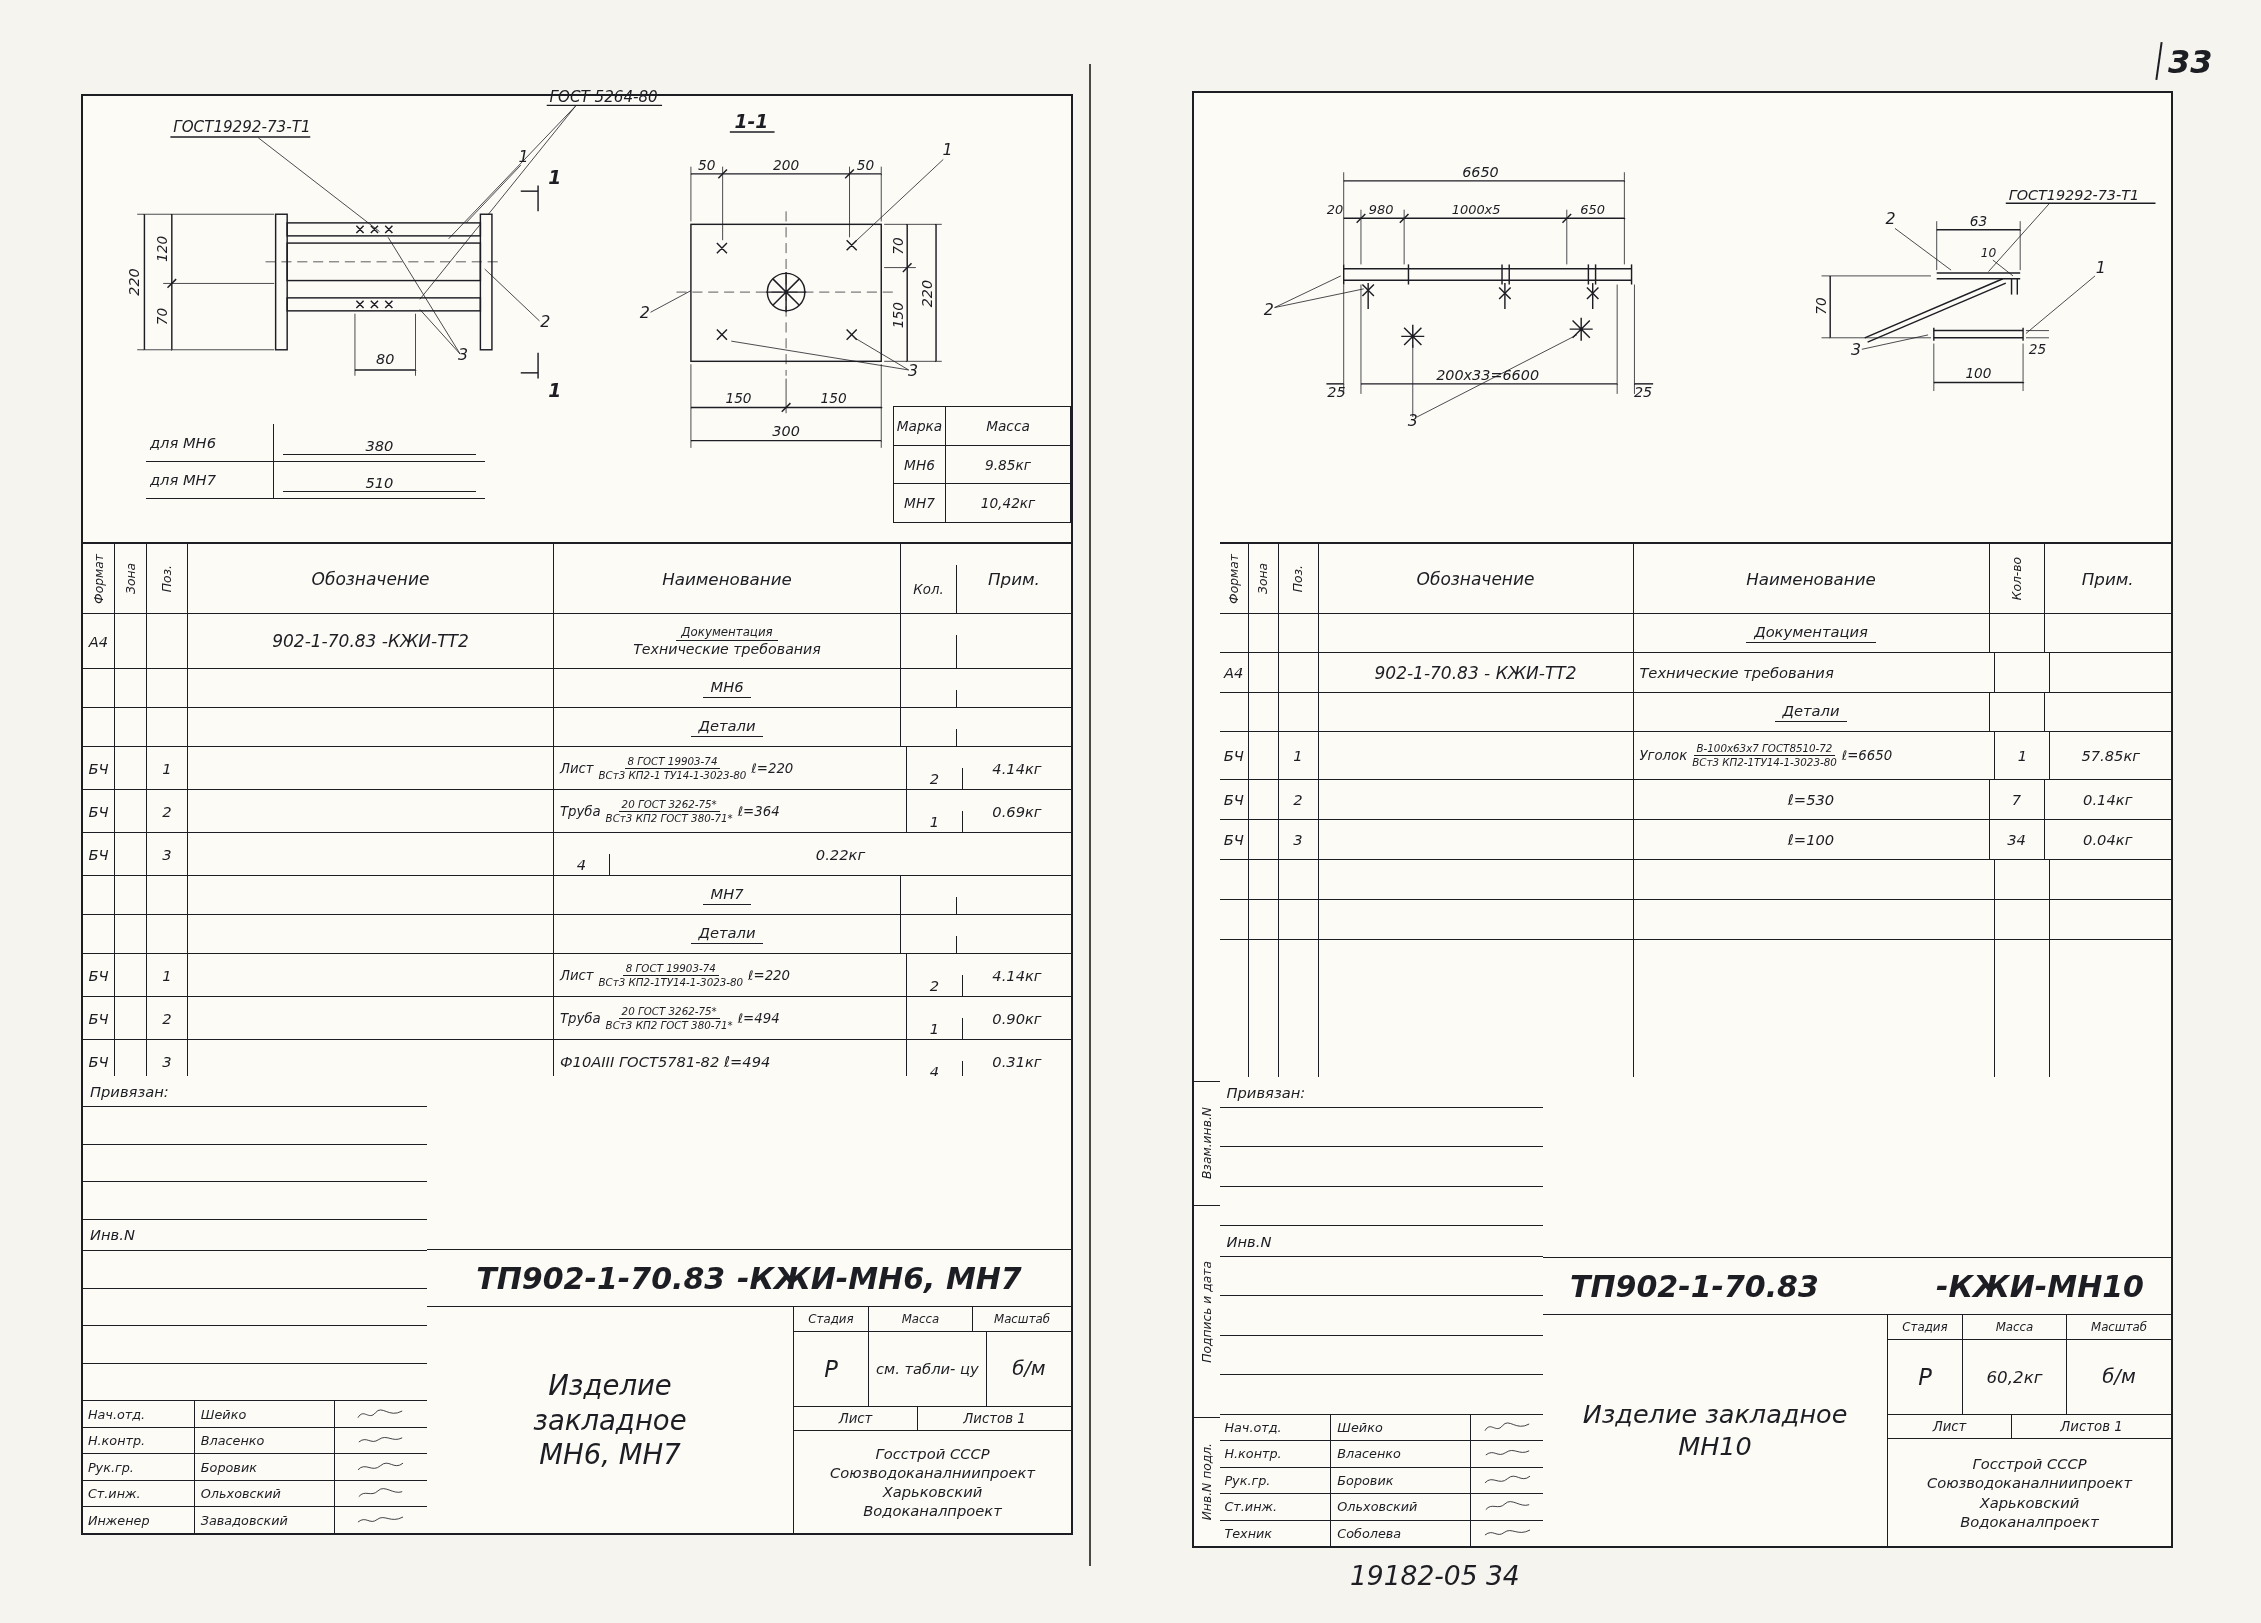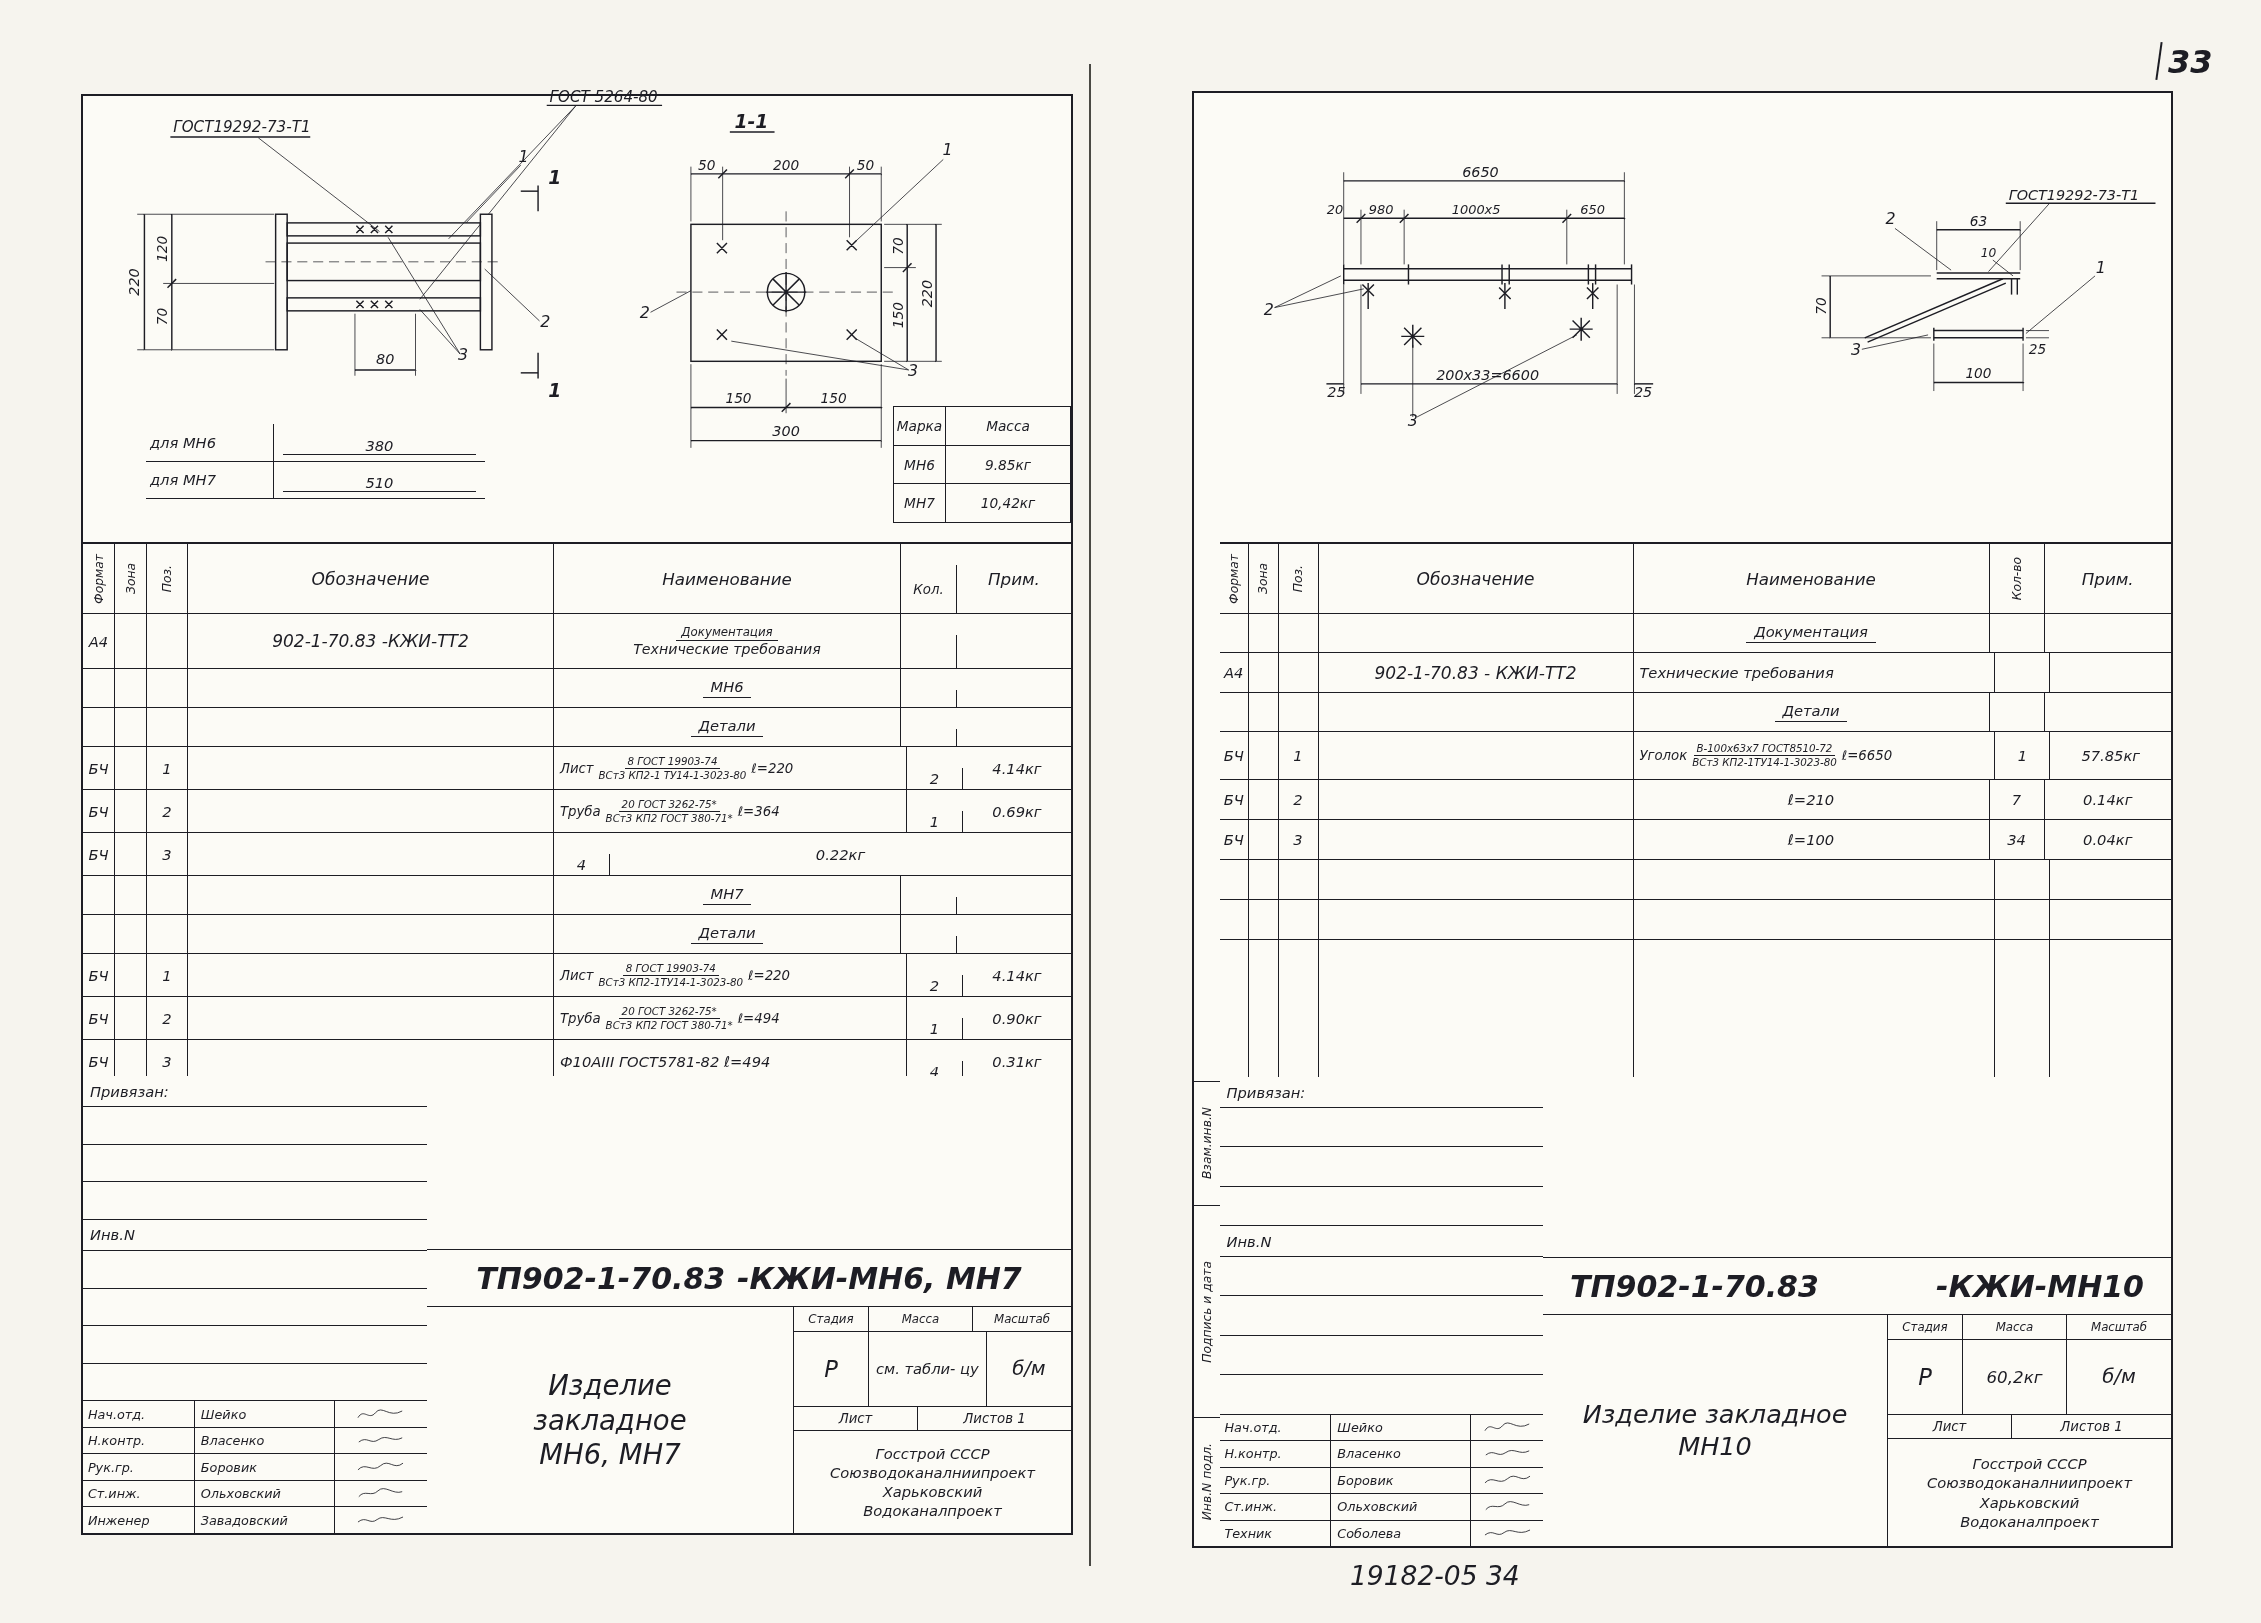--- a/index.html
+++ b/index.html
@@ -685,21 +685,21 @@
           <span class="sfx hand">ℓ=6650</span>
         </div>
       <div class="cell cq hand">1</div>
       <div class="cell cnote hand">57.85кг</div>
     </div>
     <div class="srow h-e">
       <div class="cell cf hand">БЧ</div>
         <div class="cell cz"></div>
       <div class="cell cp hand">2</div>
         <div class="cell cd"></div>
-      <div class="cell cn ctr hand">ℓ=210</div>
+      <div class="cell cn ctr hand">ℓ=530</div>
       <div class="cell cq hand">7</div>
       <div class="cell cnote hand">0.14кг</div>
     </div>
     <div class="srow h-e">
       <div class="cell cf hand">БЧ</div>
         <div class="cell cz"></div>
       <div class="cell cp hand">3</div>
         <div class="cell cd"></div>
       <div class="cell cn ctr hand">ℓ=100</div>
       <div class="cell cq hand">34</div>

